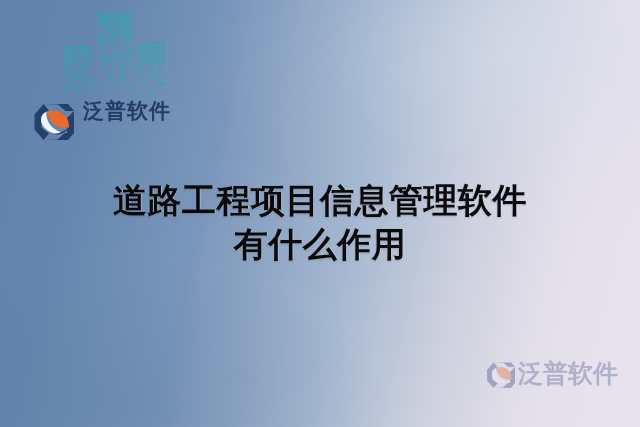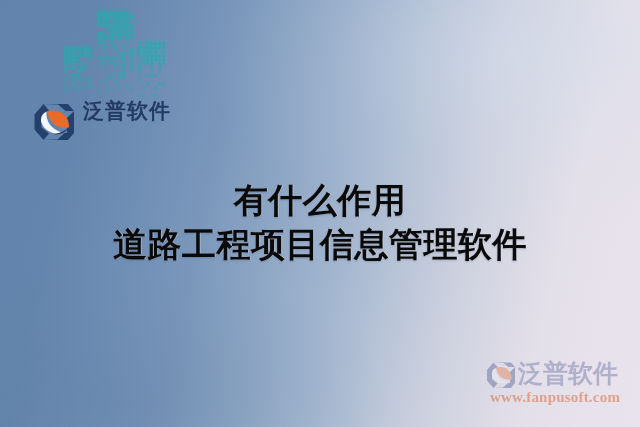--- a/index.html
+++ b/index.html
@@ -413,30 +413,29 @@
       <path d="M14 9 C 26 6.5, 36.5 12.5, 36 25.5 C 27.5 27, 17 24, 14 9 Z" fill="#ea6a2a"></path>
       <path d="M13.5 9.5 C 12.5 19, 18 27.5, 29.5 30.5 C 21.5 33.5, 11.5 29, 8.5 21 C 7 16.5, 9 11.5, 13.5 9.5 Z" fill="#f3f6fa"></path>
       <path d="M36 25.5 C 33 30.5, 27 33, 21 32.5 C 27.5 30.5, 32.5 28.5, 36 25.5 Z" fill="#24406d"></path>
     </svg>
     <div class="brand-text">
       <div class="brand-cn">泛普软件</div>
     </div>
   </div>
 
   <div class="headline">
+    <span class="ln">道路工程项目信息管理软件</span>
     <span class="ln">有什么作用</span>
-    <span class="ln">道路工程项目信息管理软件</span>
   </div>
 
   <div class="watermark">
     <svg class="wm-mark" viewBox="0 0 30 28">
       <path d="M7.5 1.5 L25 1.5 L29 6 L22.5 6 L17.5 2 Z" fill="#7d84ad"></path>
       <path d="M7.5 1.5 L1 9 L1 19.5 L7.5 27 L11.5 22.5 L6 18 L6 10.5 L11.5 6 Z" fill="#7d84ad"></path>
       <path d="M7.5 27 L25 27 L29 22 L22 22 L17 26.5 Z" fill="#7d84ad"></path>
       <path d="M29 6 L29 22 L24 22 L24 11 Z" fill="#7d84ad"></path>
       <path d="M10 6.5 C 18.5 4.5, 26 9, 25.5 18.5 C 19.5 19.5, 12 17.5, 10 6.5 Z" fill="#e29c7e"></path>
       <path d="M9.7 7 C 9 13.5, 13 19.5, 21 21.5 C 15.5 23.5, 8.5 20.5, 6.3 15 C 5.2 11.5, 6.6 8.2, 9.7 7 Z" fill="#ece9f0"></path>
     </svg>
     <div class="wm-cn">泛普软件</div>
-    <div class="wm-url">www.fanpusoft.com</div>
   </div>
 
 </div>
 
 </body></html>

